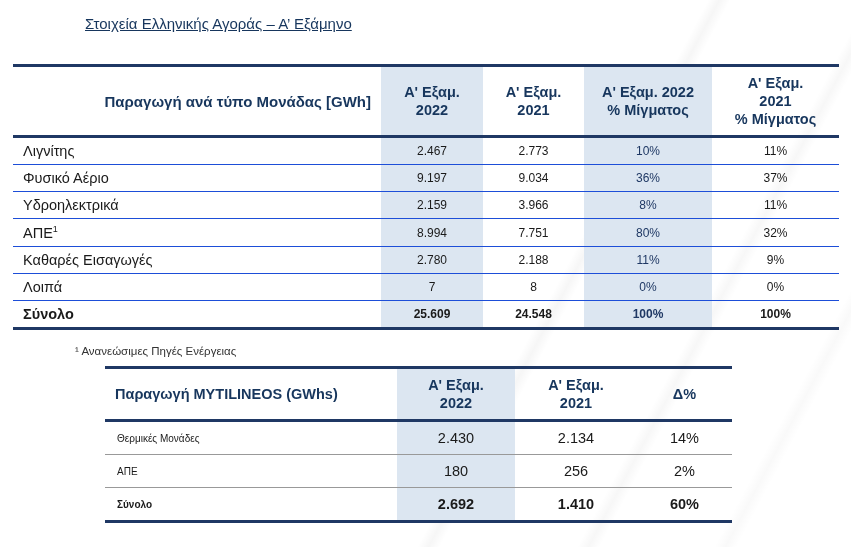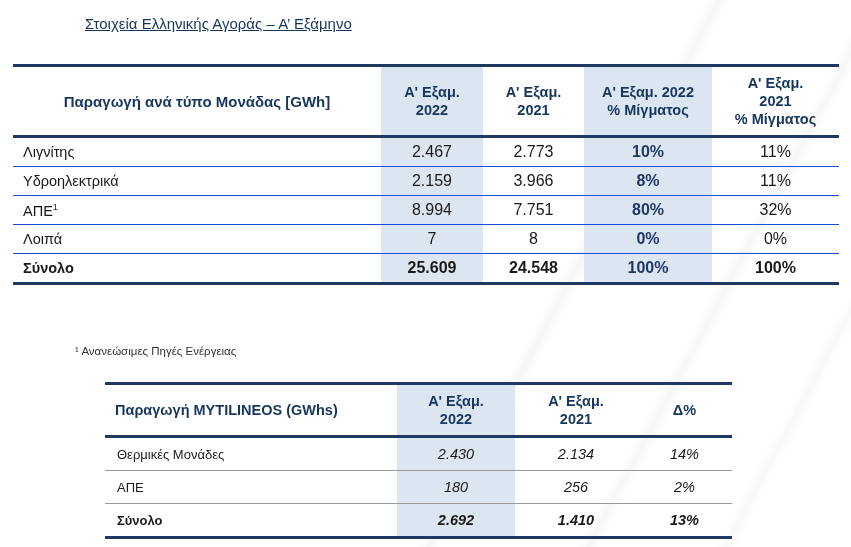--- a/index.html
+++ b/index.html
@@ -56,21 +56,21 @@
   }
   .t1 .hdr td {
     vertical-align: middle;
     font-weight: bold;
     font-size: 14.5px;
     padding: 7px 10px;
   }
   .t1 .hdr td.lbl {
     color: #17365d;
     font-size: 15px;
-    text-align: center;
+    text-align: right;
   }
   .t1 .hdr td.num {
     text-align: center;
     color: #17365d;
     line-height: 1.25;
   }
   .t1 td {
     border-bottom: 1px solid #1d4ed8;
   }
   .t1 tr.hdr td {
@@ -82,46 +82,46 @@
     font-weight: bold;
   }
   .t1 td.lbl {
     text-align: left;
     padding: 5px 10px;
     font-size: 14.5px;
   }
   .t1 td.val {
     text-align: center;
     padding: 5px 6px;
-    font-size: 16px;
+    font-size: 12px;
   }
   .shade {
     background: #dce6f1;
   }
   .pct-accent {
     color: #1f3864;
-    font-weight: bold;
+    font-weight: normal;
   }
   .sup {
     font-size: 9px;
     vertical-align: super;
   }
   .footnote {
     position: absolute;
     left: 75px;
     top: 345px;
     font-size: 11.5px;
     color: #333;
   }
 
   
   .table2-wrap {
     position: absolute;
     left: 105px;
-    top: 382px;
+    top: 366px;
     width: 627px;
   }
   .t2 td {
     border-bottom: 1px solid #999;
   }
   .t2 tr.hdr td {
     border-top: 3px solid #1f3864;
     border-bottom: 3px solid #1f3864;
     font-weight: bold;
     font-size: 14.5px;
@@ -129,27 +129,26 @@
     padding: 7px 10px;
     vertical-align: middle;
   }
   .t2 tr.hdr td.num {
     text-align: center;
     line-height: 1.25;
   }
   .t2 td.lbl {
     text-align: left;
     padding: 8px 12px;
-    font-size: 13px;
+    font-size: 10px;
   }
   .t2 td.val {
     text-align: center;
     padding: 8px 6px;
     font-size: 14.5px;
-    font-style: italic;
   }
   .t2 tr.total td {
     font-weight: bold;
     border-bottom: 3px solid #1f3864;
   }
 </style>
 </head>
 <body>
 
 <div class="bg-streaks"></div>
@@ -190,37 +189,51 @@
         </tr>
 
         <tr>
           <td class="lbl"><span>Λιγνίτης</span></td>
           <td class="val shade">2.467</td>
           <td class="val">2.773</td>
           <td class="val shade pct-accent">10%</td>
           <td class="val">11%</td>
         </tr>
 
+        <tr>
+          <td class="lbl"><span>Φυσικό Αέριο</span></td>
+          <td class="val shade">9.197</td>
+          <td class="val">9.034</td>
+          <td class="val shade pct-accent">36%</td>
+          <td class="val">37%</td>
+        </tr>
 
         <tr>
           <td class="lbl"><span>Υδροηλεκτρικά</span></td>
           <td class="val shade">2.159</td>
           <td class="val">3.966</td>
           <td class="val shade pct-accent">8%</td>
           <td class="val">11%</td>
         </tr>
 
         <tr>
           <td class="lbl"><span>ΑΠΕ</span><span class="sup">1</span></td>
           <td class="val shade">8.994</td>
           <td class="val">7.751</td>
           <td class="val shade pct-accent">80%</td>
           <td class="val">32%</td>
         </tr>
 
+        <tr>
+          <td class="lbl"><span>Καθαρές Εισαγωγές</span></td>
+          <td class="val shade">2.780</td>
+          <td class="val">2.188</td>
+          <td class="val shade pct-accent">11%</td>
+          <td class="val">9%</td>
+        </tr>
 
         <tr>
           <td class="lbl"><span>Λοιπά</span></td>
           <td class="val shade">7</td>
           <td class="val">8</td>
           <td class="val shade pct-accent">0%</td>
           <td class="val">0%</td>
         </tr>
 
         <tr class="total">
@@ -269,19 +282,19 @@
           <td class="lbl">ΑΠΕ</td>
           <td class="val shade">180</td>
           <td class="val">256</td>
           <td class="val">2%</td>
         </tr>
 
         <tr class="total">
           <td class="lbl">Σύνολο</td>
           <td class="val shade">2.692</td>
           <td class="val">1.410</td>
-          <td class="val">13%</td>
+          <td class="val">60%</td>
         </tr>
       </tbody>
     </table>
   </div>
 
 </div>
 
 </body></html>

